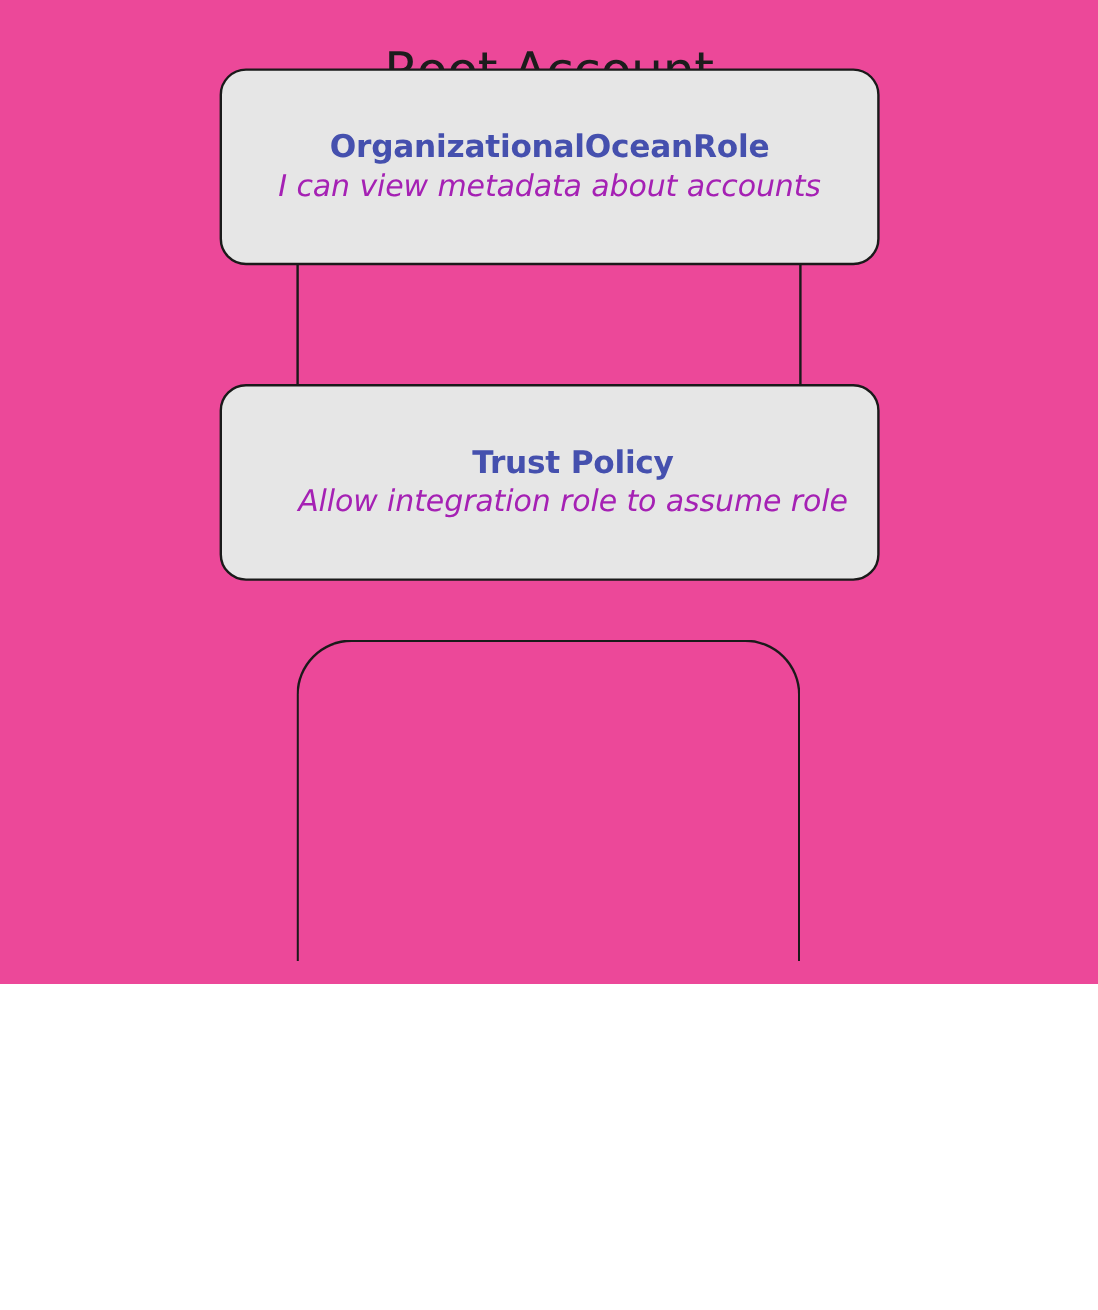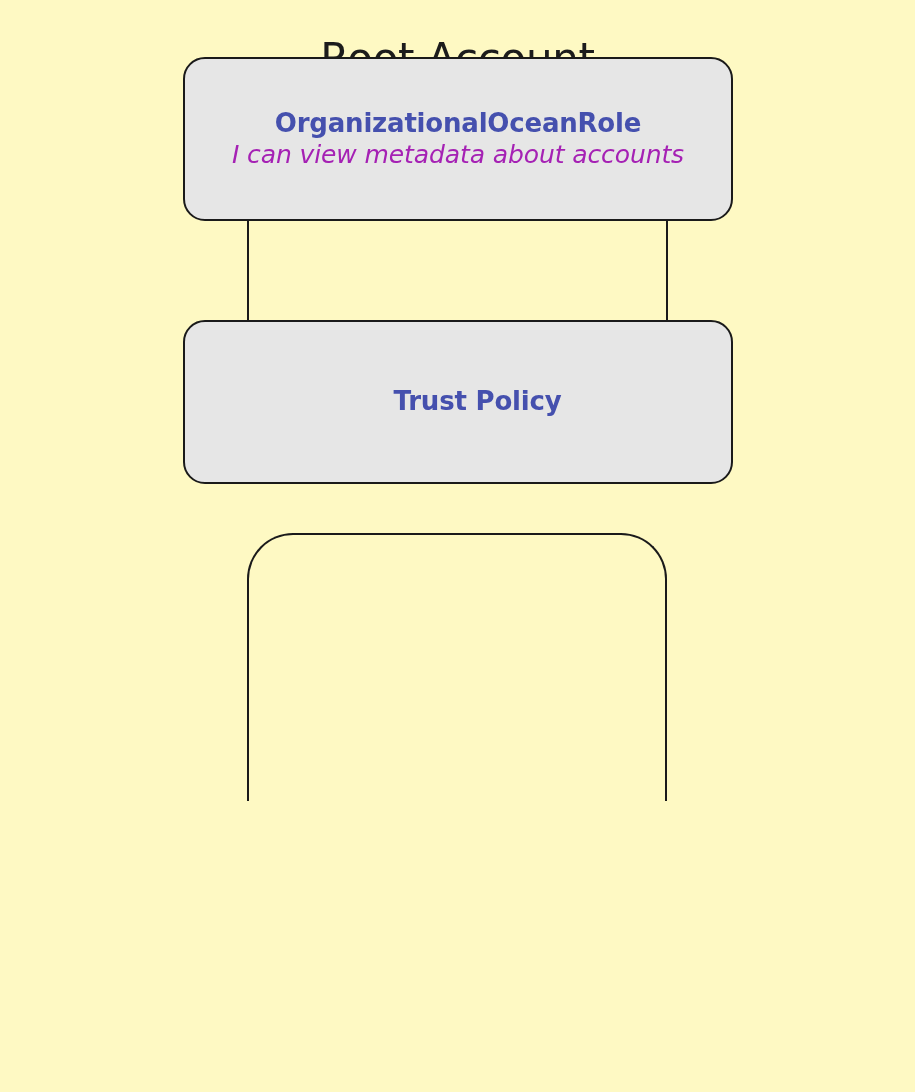--- a/index.html
+++ b/index.html
@@ -12,22 +12,22 @@
     width: 915px;
     height: 1092px;
     font-family: "DejaVu Sans", "Liberation Sans", sans-serif;
     -webkit-font-smoothing: antialiased;
     overflow: hidden;
   }
 
   #diagram {
     position: relative;
     width: 915px;
-    height: 1092px;
-    background: #fef9c3;
+    height: 820px;
+    background: #ec4899;
   }
 
   
   .role-card {
     position: absolute;
     box-sizing: border-box;
     background: #e6e6e6;
     border: 2px solid #1a1a1a;
     border-radius: 22px;
     display: flex;
@@ -135,20 +135,21 @@
 
   <div class="account-label" id="root-account-label">Root Account</div>
 
   <div class="role-card" id="organizational-ocean-role-card">
     <div class="role-title">OrganizationalOceanRole</div>
     <div class="role-subtitle">I can view metadata about accounts</div>
   </div>
 
   <div class="role-card" id="trust-policy-card">
     <div class="role-title">Trust Policy</div>
+    <div class="role-subtitle">Allow integration role to assume role</div>
   </div>
 
   <div class="account-group" id="integration-account-group"></div>
 
   <div class="account-label" id="integration-account-label">
     <div>Integration</div>
     <div>Account</div>
   </div>
 
 

